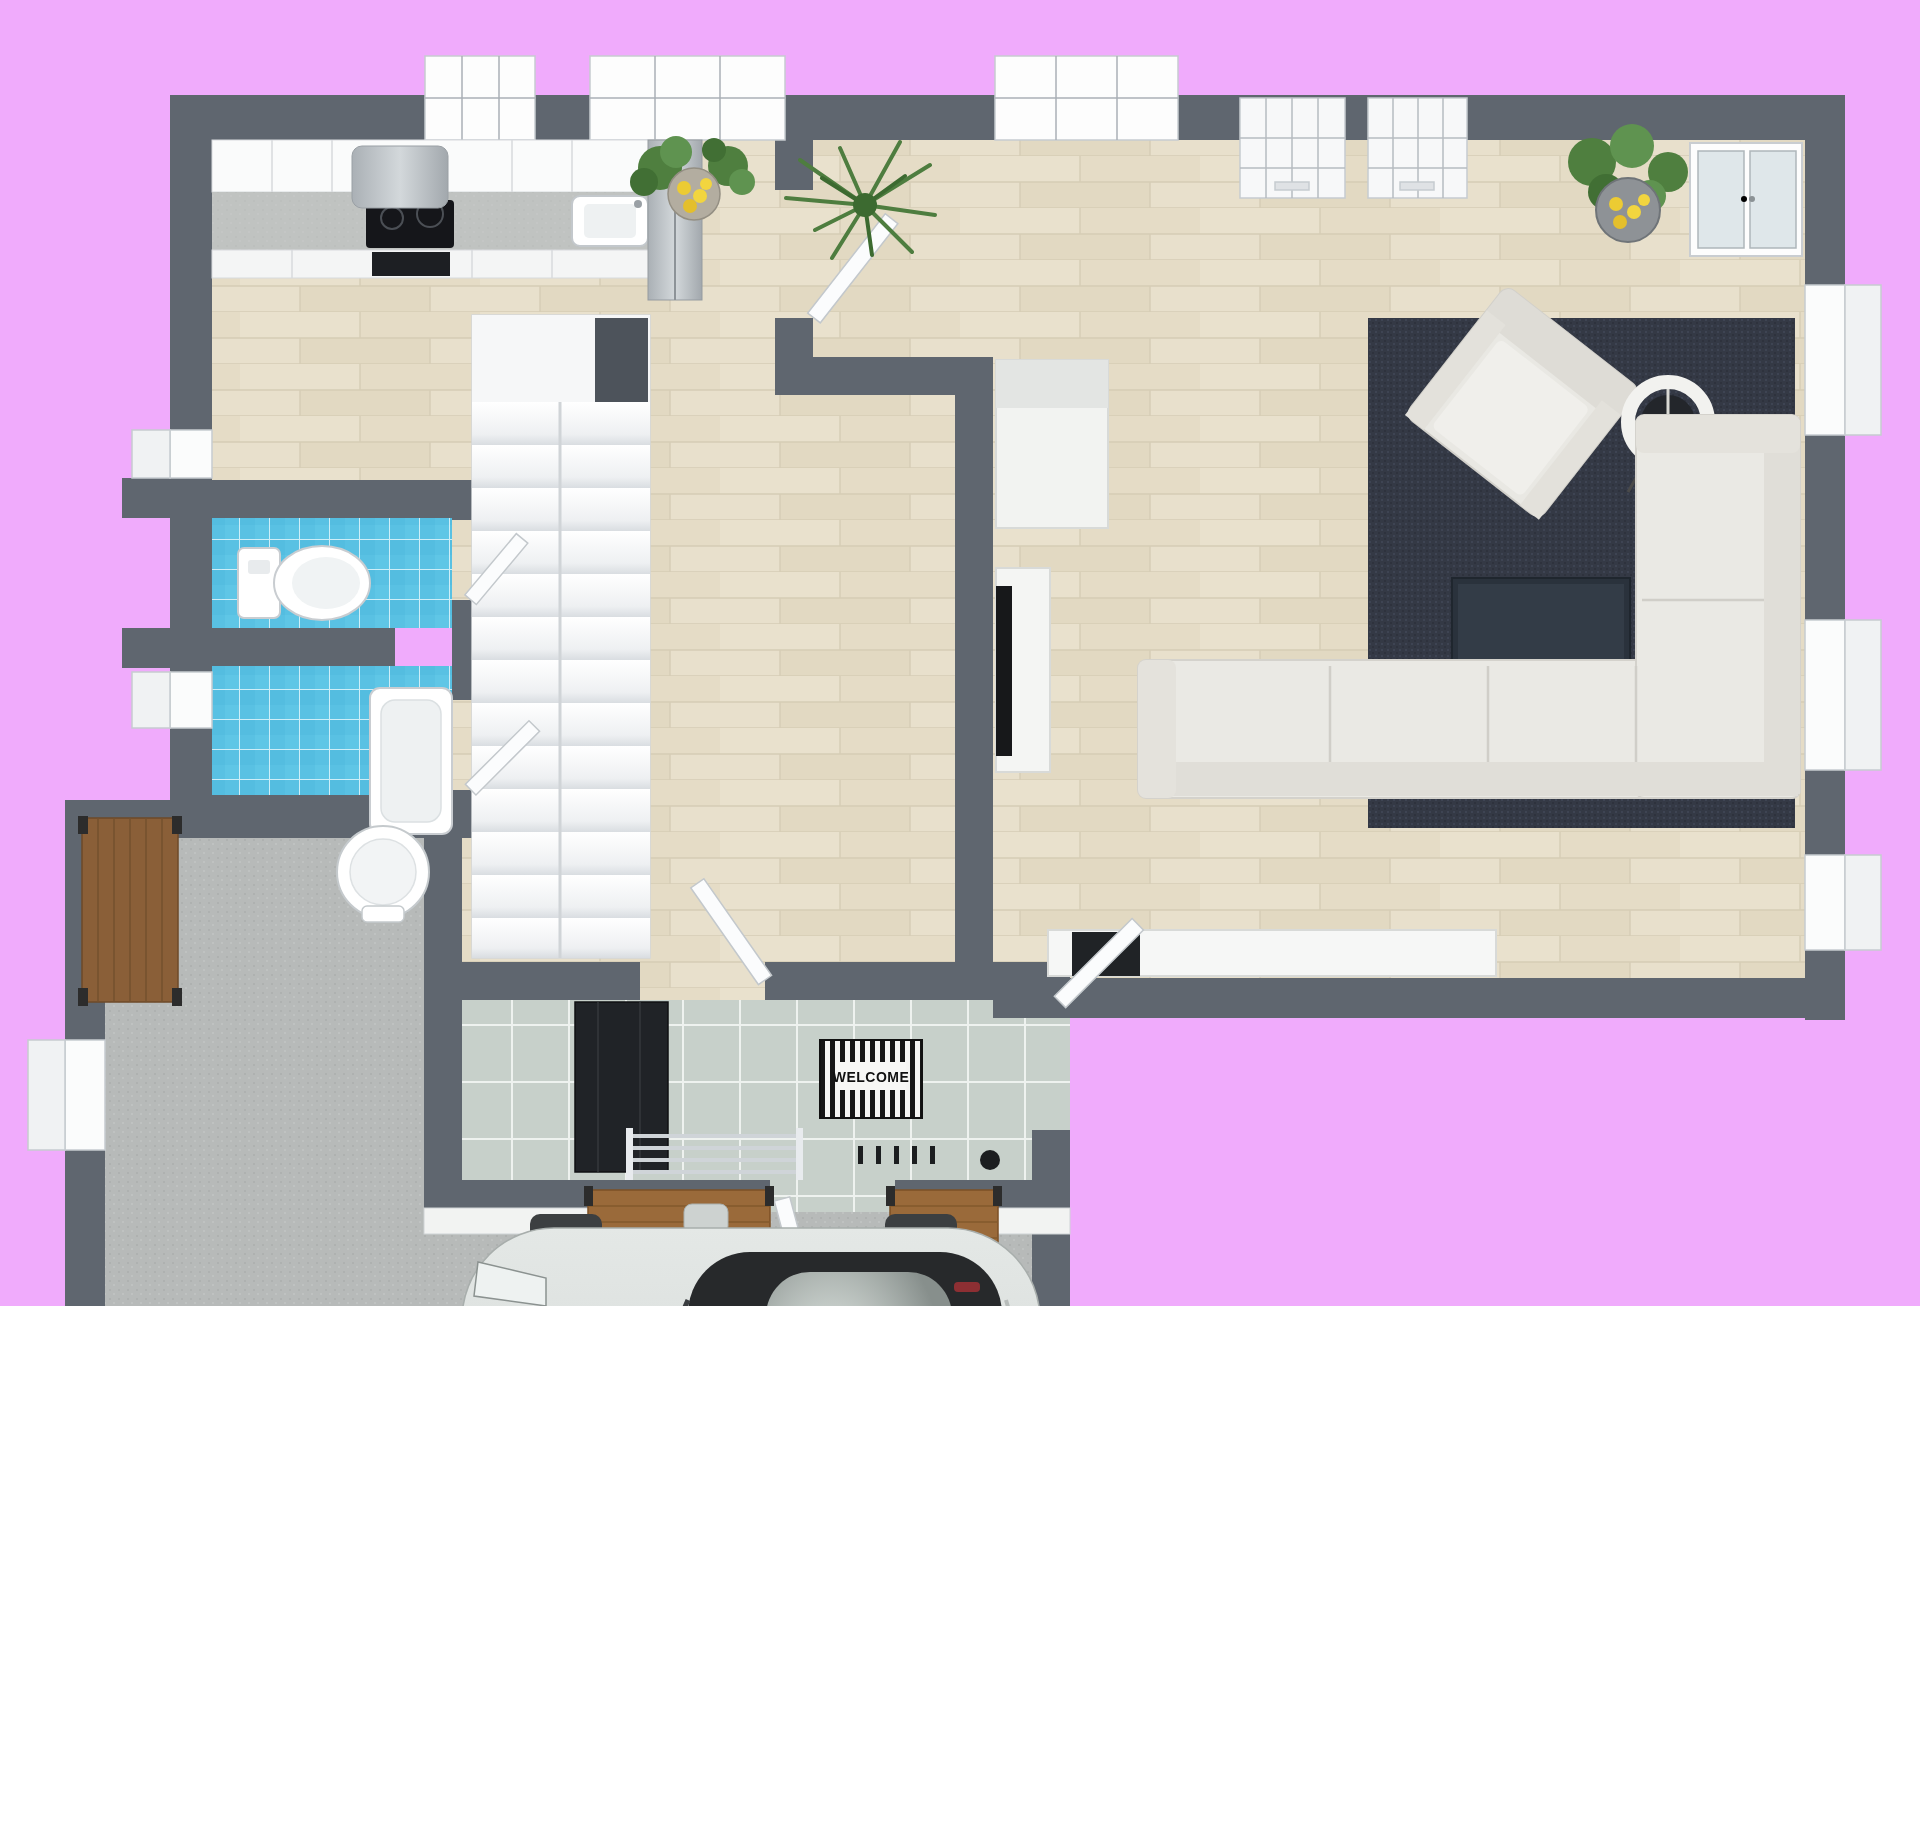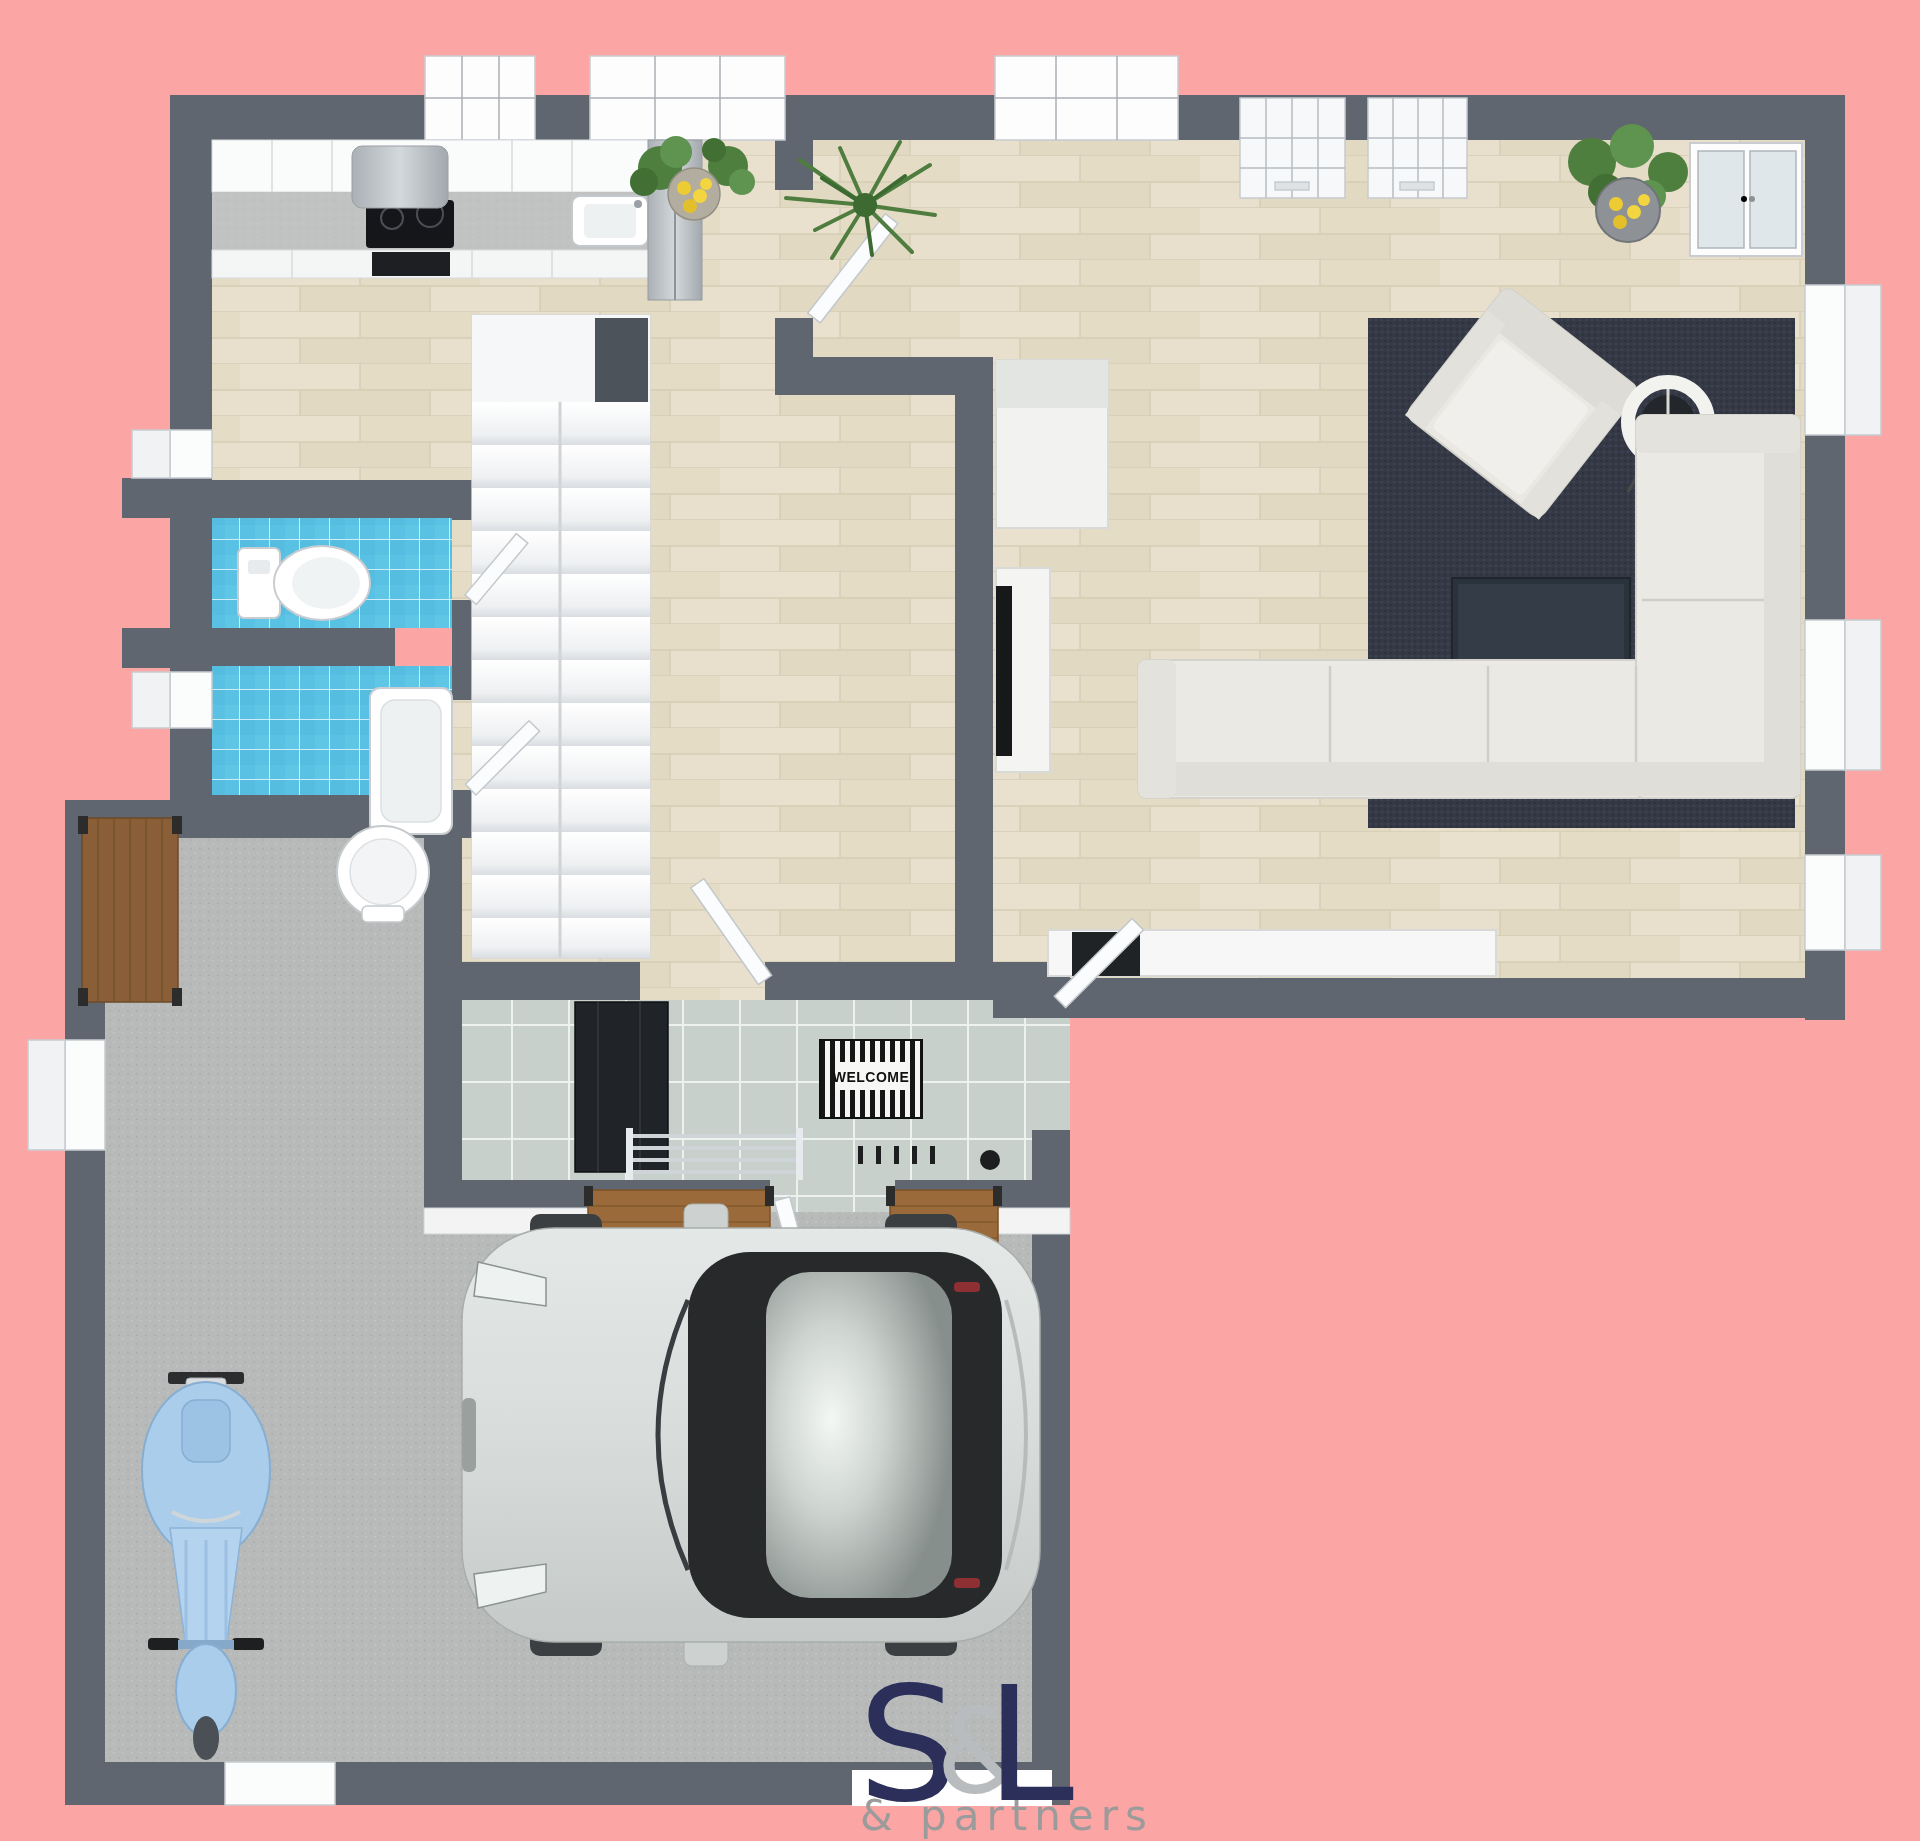--- a/index.html
+++ b/index.html
@@ -1,16 +1,16 @@
 <!DOCTYPE html>
 <html><head>
 <meta charset="utf-8">
 <style>
   html,body{margin:0;padding:0;background:#ffffff;}
-  #stage{position:relative;width:1920px;height:1841px;background:#fca5a5;overflow:hidden;
+  #stage{position:relative;width:1920px;height:1306px;background:#f0abfc;overflow:hidden;
          font-family:"Liberation Sans", sans-serif;}
   svg{display:block;}
   text{user-select:none;}
   .mat-text{font-family:"Liberation Sans", sans-serif;font-weight:bold;}
   .logo-main{font-family:"DejaVu Sans", sans-serif;}
   .logo-sub{font-family:"DejaVu Sans", sans-serif;}
 </style>
 </head>
 <body>
 

